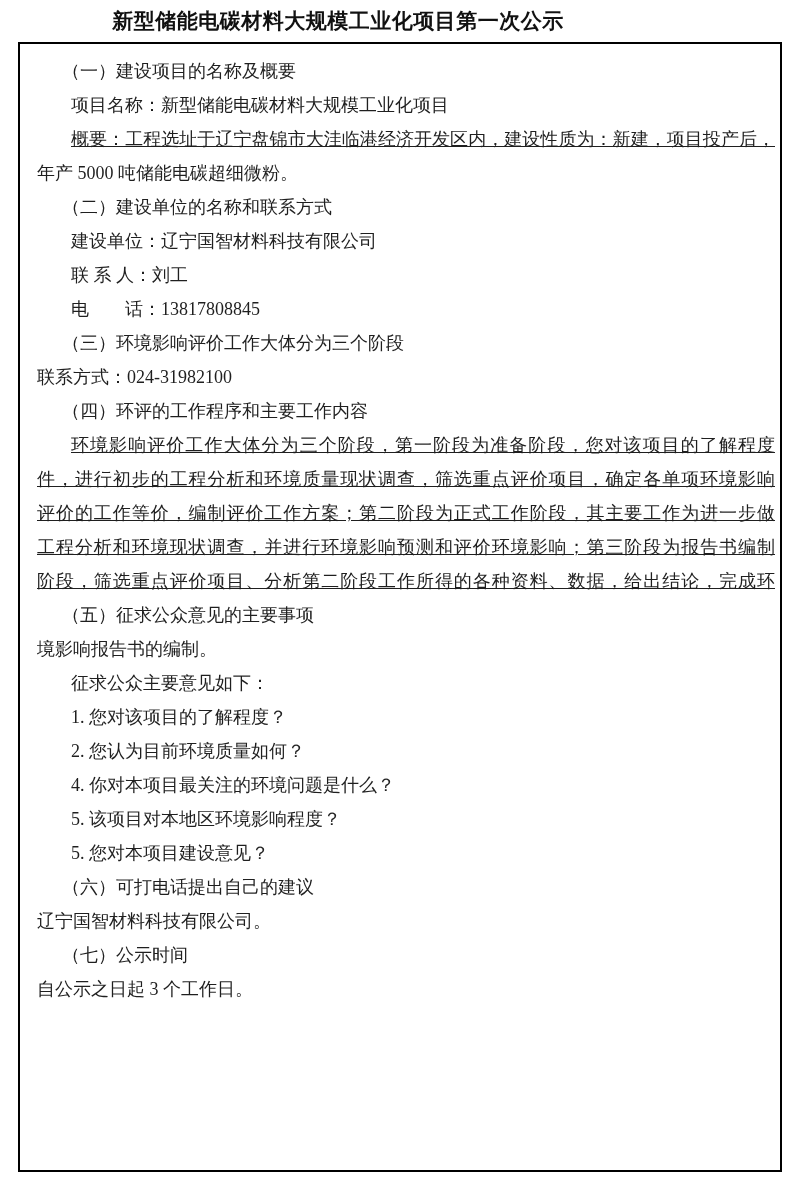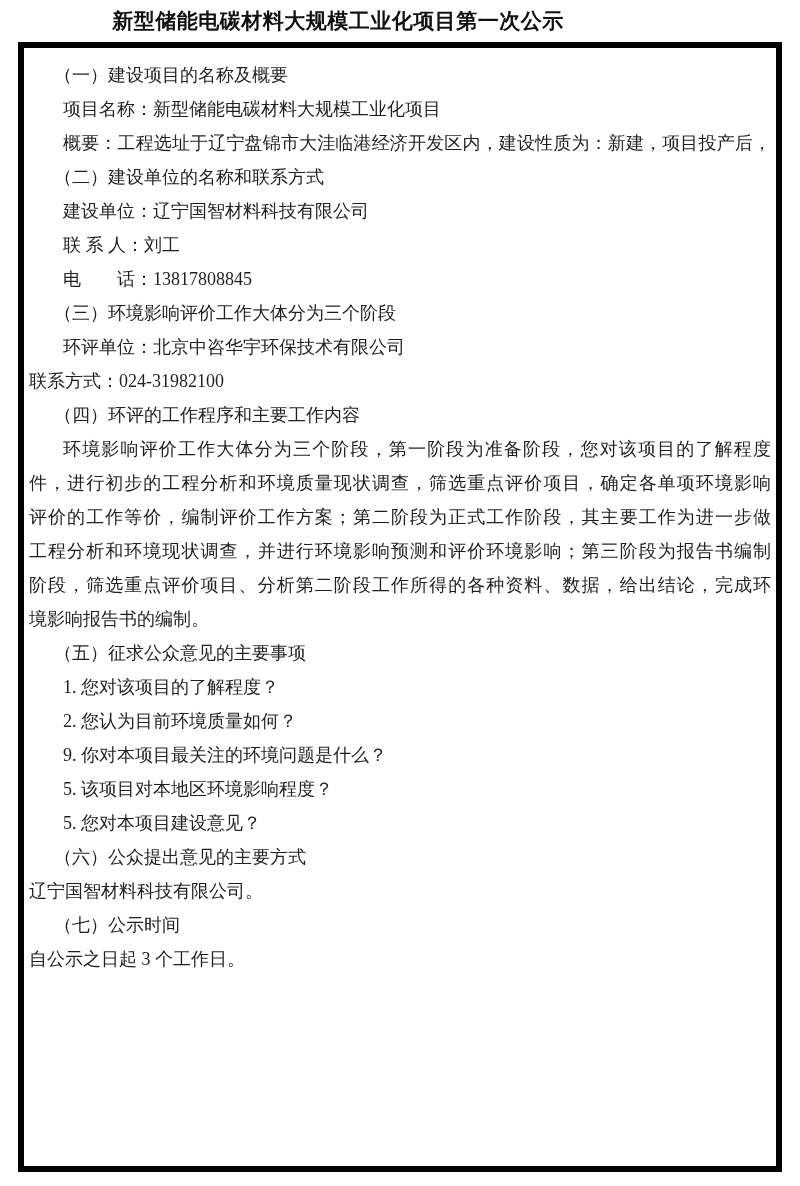--- a/index.html
+++ b/index.html
@@ -23,71 +23,72 @@
     margin: 7px 0 0 0;
     letter-spacing: 0.5px;
     color: #111111;
   }
   .notice-box {
     position: absolute;
     left: 18px;
     top: 42px;
     width: 764px;
     height: 1130px;
-    border: 6px solid #000000;
+    border: 2px solid #000000;
     box-sizing: border-box;
-    padding: 10px 5px 0 5px;
+    padding: 10px 5px 0 17px;
     overflow: hidden;
     background: #ffffff;
   }
   .ln {
     margin: 0;
     font-size: 18px;
     line-height: 34px;
     white-space: pre-wrap;
     text-align: left;
   }
   .sec  { text-indent: 25px; }
   .ind  { text-indent: 34px; }
-  .fill { text-align: justify; text-align-last: justify; }
+  .fill { text-align: justify; text-align-last: justify; text-decoration: underline; }
 </style>
 </head>
 <body>
 
 <h1 class="page-title">新型储能电碳材料大规模工业化项目第一次公示</h1>
 
 <div class="notice-box">
 
   <p class="ln sec">（一）建设项目的名称及概要</p>
   <p class="ln ind">项目名称：新型储能电碳材料大规模工业化项目</p>
   <p class="ln ind fill">概要：工程选址于辽宁盘锦市大洼临港经济开发区内，建设性质为：新建，项目投产后，</p>
+  <p class="ln">年产 5000 吨储能电碳超细微粉。</p>
 
   <p class="ln sec">（二）建设单位的名称和联系方式</p>
   <p class="ln ind">建设单位：辽宁国智材料科技有限公司</p>
   <p class="ln ind">联 系 人：刘工</p>
   <p class="ln ind">电　　话：13817808845</p>
 
   <p class="ln sec">（三）环境影响评价工作大体分为三个阶段</p>
-  <p class="ln ind">环评单位：北京中咨华宇环保技术有限公司</p>
   <p class="ln">联系方式：024-31982100</p>
 
   <p class="ln sec">（四）环评的工作程序和主要工作内容</p>
   <p class="ln ind fill">环境影响评价工作大体分为三个阶段，第一阶段为准备阶段，您对该项目的了解程度</p>
   <p class="ln fill">件，进行初步的工程分析和环境质量现状调查，筛选重点评价项目，确定各单项环境影响</p>
   <p class="ln fill">评价的工作等价，编制评价工作方案；第二阶段为正式工作阶段，其主要工作为进一步做</p>
   <p class="ln fill">工程分析和环境现状调查，并进行环境影响预测和评价环境影响；第三阶段为报告书编制</p>
   <p class="ln fill">阶段，筛选重点评价项目、分析第二阶段工作所得的各种资料、数据，给出结论，完成环</p>
+  <p class="ln sec">（五）征求公众意见的主要事项</p>
+
   <p class="ln">境影响报告书的编制。</p>
-
-  <p class="ln sec">（五）征求公众意见的主要事项</p>
+  <p class="ln ind">征求公众主要意见如下：</p>
   <p class="ln ind">1. 您对该项目的了解程度？</p>
   <p class="ln ind">2. 您认为目前环境质量如何？</p>
-  <p class="ln ind">9. 你对本项目最关注的环境问题是什么？</p>
+  <p class="ln ind">4. 你对本项目最关注的环境问题是什么？</p>
   <p class="ln ind">5. 该项目对本地区环境影响程度？</p>
   <p class="ln ind">5. 您对本项目建设意见？</p>
 
-  <p class="ln sec">（六）公众提出意见的主要方式</p>
+  <p class="ln sec">（六）可打电话提出自己的建议</p>
   <p class="ln">辽宁国智材料科技有限公司。</p>
 
   <p class="ln sec">（七）公示时间</p>
   <p class="ln">自公示之日起 3 个工作日。</p>
 
 </div>
 
 </body></html>

